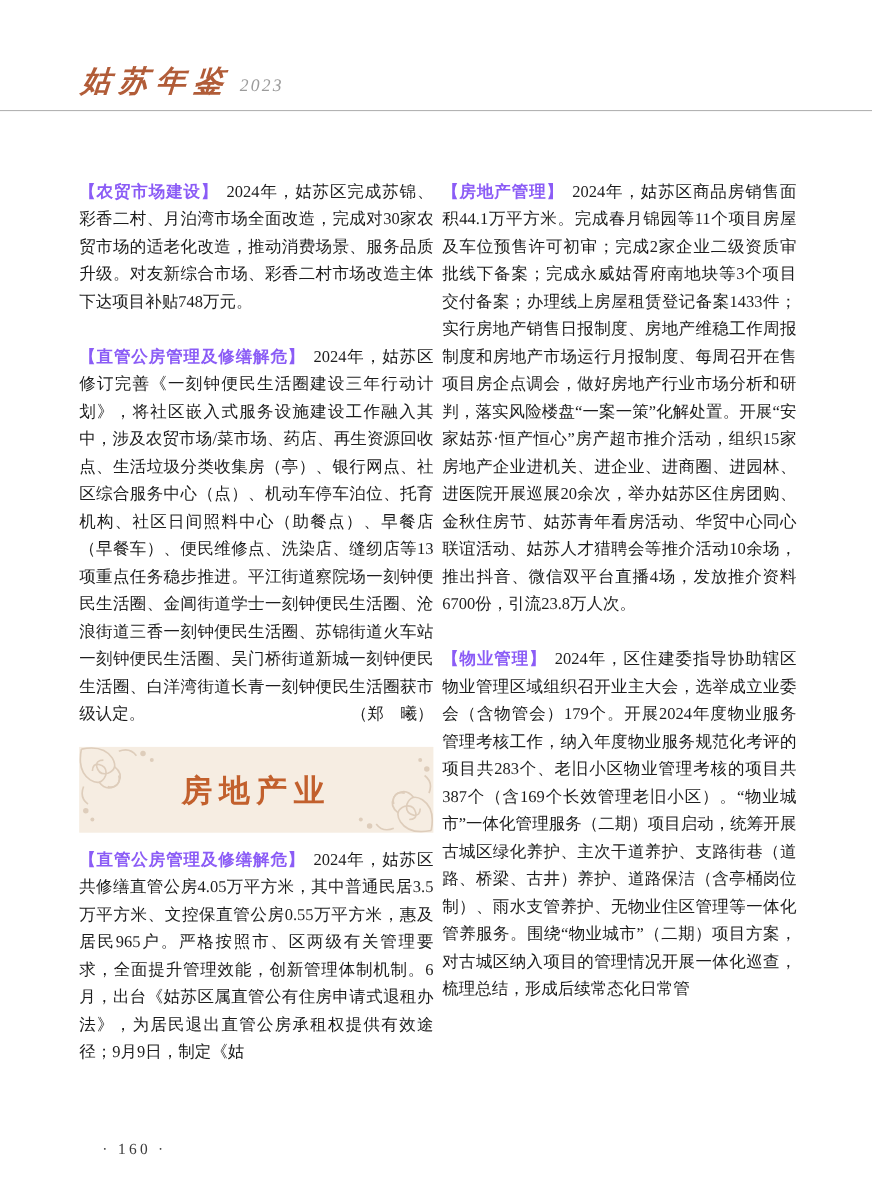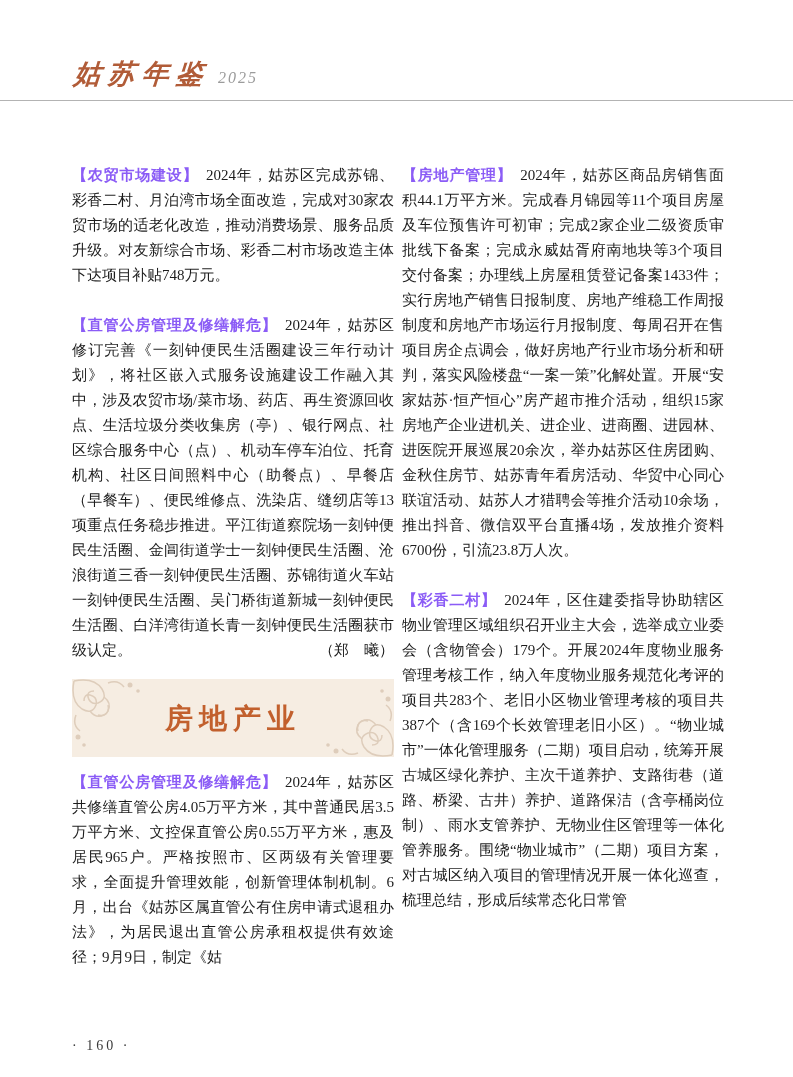--- a/index.html
+++ b/index.html
@@ -60,31 +60,31 @@
     font-size: 28px; color: #c2602d; letter-spacing: 6px; font-weight: bold;
   }
   .orn { position: absolute; width: 80px; height: 80px; }
   .orn-tl { top: -4px; left: -4px; }
   .orn-br { bottom: -4px; right: -4px; transform: rotate(180deg); }
 
   p.after-banner { margin-top: 12px; }
 
   
   .page-number {
-    position: absolute; left: 72px; top: 1038px;
+    position: absolute; left: 93px; top: 1038px;
     font-size: 14px; color: #3a3a3a; letter-spacing: 3px;
   }
 </style>
 </head>
 <body>
 
 <div class="page">
 
   <div class="header">
-    <span class="logo">姑苏年鉴</span><span class="edition-year">2025</span>
+    <span class="logo">姑苏年鉴</span><span class="edition-year">2023</span>
   </div>
   <div class="header-rule"></div>
 
   <div class="col col-left">
 
 
     <p class="entry"><span class="entry-title">【农贸市场建设】</span><span>2024年，姑苏区完成苏锦、彩香二村、月泊湾市场全面改造，完成对30家农贸市场的适老化改造，推动消费场景、服务品质升级。对友新综合市场、彩香二村市场改造主体下达项目补贴748万元。</span></p>
 
     <p class="entry"><span class="entry-title">【直管公房管理及修缮解危】</span><span>2024年，姑苏区修订完善《一刻钟便民生活圈建设三年行动计划》，将社区嵌入式服务设施建设工作融入其中，涉及农贸市场/菜市场、药店、再生资源回收点、生活垃圾分类收集房（亭）、银行网点、社区综合服务中心（点）、机动车停车泊位、托育机构、社区日间照料中心（助餐点）、早餐店（早餐车）、便民维修点、洗染店、缝纫店等13项重点任务稳步推进。平江街道察院场一刻钟便民生活圈、金阊街道学士一刻钟便民生活圈、沧浪街道三香一刻钟便民生活圈、苏锦街道火车站一刻钟便民生活圈、吴门桥街道新城一刻钟便民生活圈、白洋湾街道长青一刻钟便民生活圈获市级认定。</span><span class="attrib">（郑　曦）</span></p>
 
@@ -122,19 +122,19 @@
 
     <p class="entry after-banner"><span class="entry-title">【直管公房管理及修缮解危】</span><span>2024年，姑苏区共修缮直管公房4.05万平方米，其中普通民居3.5万平方米、文控保直管公房0.55万平方米，惠及居民965户。严格按照市、区两级有关管理要求，全面提升管理效能，创新管理体制机制。6月，出台《姑苏区属直管公有住房申请式退租办法》，为居民退出直管公房承租权提供有效途径；9月9日，制定《姑</span></p>
 
   </div>
 
   <div class="col col-right">
 
 
     <p class="entry"><span class="entry-title">【房地产管理】</span><span>2024年，姑苏区商品房销售面积44.1万平方米。完成春月锦园等11个项目房屋及车位预售许可初审；完成2家企业二级资质审批线下备案；完成永威姑胥府南地块等3个项目交付备案；办理线上房屋租赁登记备案1433件；实行房地产销售日报制度、房地产维稳工作周报制度和房地产市场运行月报制度、每周召开在售项目房企点调会，做好房地产行业市场分析和研判，落实风险楼盘“一案一策”化解处置。开展“安家姑苏·恒产恒心”房产超市推介活动，组织15家房地产企业进机关、进企业、进商圈、进园林、进医院开展巡展20余次，举办姑苏区住房团购、金秋住房节、姑苏青年看房活动、华贸中心同心联谊活动、姑苏人才猎聘会等推介活动10余场，推出抖音、微信双平台直播4场，发放推介资料6700份，引流23.8万人次。</span></p>
 
-    <p class="entry"><span class="entry-title">【彩香二村】</span><span>2024年，区住建委指导协助辖区物业管理区域组织召开业主大会，选举成立业委会（含物管会）179个。开展2024年度物业服务管理考核工作，纳入年度物业服务规范化考评的项目共283个、老旧小区物业管理考核的项目共387个（含169个长效管理老旧小区）。“物业城市”一体化管理服务（二期）项目启动，统筹开展古城区绿化养护、主次干道养护、支路街巷（道路、桥梁、古井）养护、道路保洁（含亭桶岗位制）、雨水支管养护、无物业住区管理等一体化管养服务。围绕“物业城市”（二期）项目方案，对古城区纳入项目的管理情况开展一体化巡查，梳理总结，形成后续常态化日常管</span></p>
+    <p class="entry"><span class="entry-title">【物业管理】</span><span>2024年，区住建委指导协助辖区物业管理区域组织召开业主大会，选举成立业委会（含物管会）179个。开展2024年度物业服务管理考核工作，纳入年度物业服务规范化考评的项目共283个、老旧小区物业管理考核的项目共387个（含169个长效管理老旧小区）。“物业城市”一体化管理服务（二期）项目启动，统筹开展古城区绿化养护、主次干道养护、支路街巷（道路、桥梁、古井）养护、道路保洁（含亭桶岗位制）、雨水支管养护、无物业住区管理等一体化管养服务。围绕“物业城市”（二期）项目方案，对古城区纳入项目的管理情况开展一体化巡查，梳理总结，形成后续常态化日常管</span></p>
 
   </div>
 
   <div class="page-number">· 160 ·</div>
 
 </div>
 
 </body></html>

